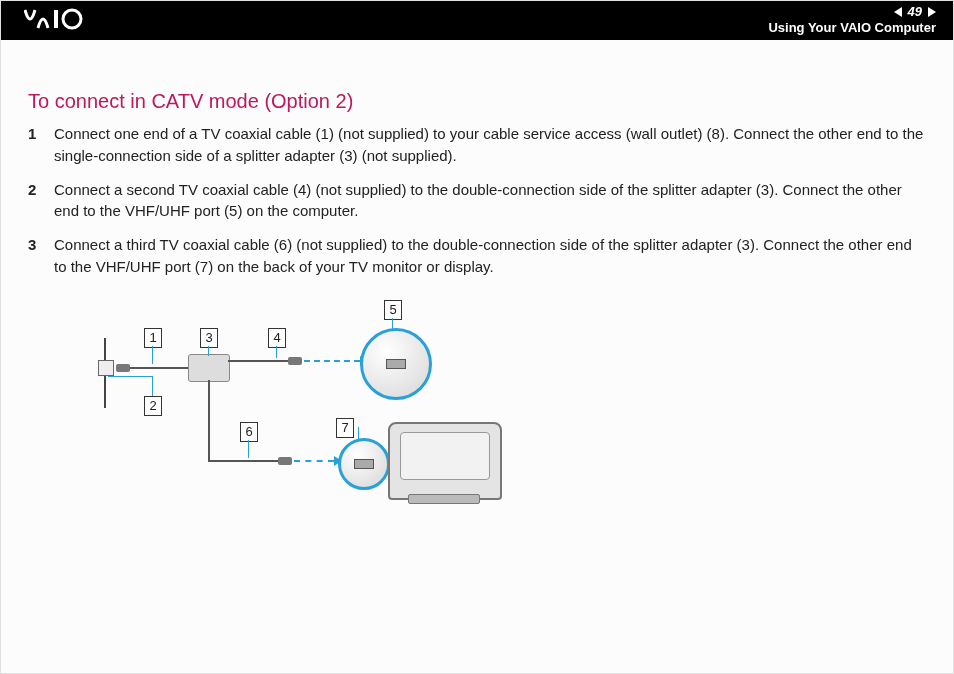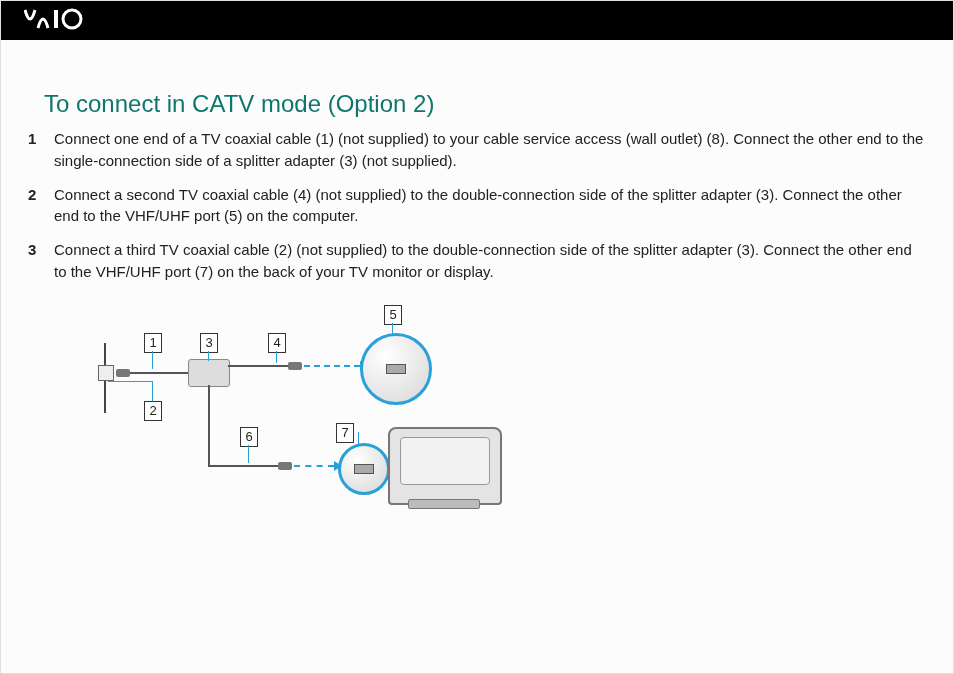--- a/index.html
+++ b/index.html
@@ -50,24 +50,24 @@
     border-bottom: 5px solid transparent;
   }
   .tri-left { border-right: 8px solid #fff; }
   .tri-right { border-left: 8px solid #fff; }
   .header-title { font-weight: bold; font-size: 13px; }
 
   .content {
     padding: 26px 28px 0 28px;
   }
   h2.section-title {
-    color: #0f766e;
+    color: #be185d;
     font-weight: normal;
-    font-size: 24px;
-    margin: 24px 0 10px 16px;
+    font-size: 20px;
+    margin: 24px 0 10px 0;
   }
   ol.steps {
     margin: 0;
     padding-left: 0;
     list-style: none;
     counter-reset: step;
   }
   ol.steps > li {
     counter-increment: step;
     position: relative;
@@ -207,29 +207,37 @@
 
 <div class="header-bar">
   <div class="logo">
     <svg width="96" height="22" viewBox="0 0 96 22" aria-hidden="true">
       <path d="M1 2 Q6 20 11 2" stroke="#fff" stroke-width="3" fill="none"></path>
       <path d="M14 20 Q19 2 24 20" stroke="#fff" stroke-width="3" fill="none"></path>
       <rect x="30" y="2" width="4" height="18" fill="#fff"></rect>
       <circle cx="48" cy="11" r="9" stroke="#fff" stroke-width="3" fill="none"></circle>
     </svg>
   </div>
+  <div class="header-right">
+    <div class="header-nav">
+      <span class="tri tri-left"></span>
+      <span>49</span>
+      <span class="tri tri-right"></span>
+    </div>
+    <div class="header-title">Using Your VAIO Computer</div>
+  </div>
 </div>
 
 <div class="content">
   <h2 class="section-title">To connect in CATV mode (Option 2)</h2>
 
   <ol class="steps">
     <li>Connect one end of a TV coaxial cable (1) (not supplied) to your cable service access (wall outlet) (8). Connect the other end to the single-connection side of a splitter adapter (3) (not supplied).</li>
     <li>Connect a second TV coaxial cable (4) (not supplied) to the double-connection side of the splitter adapter (3). Connect the other end to the VHF/UHF port (5) on the computer.</li>
-    <li>Connect a third TV coaxial cable (2) (not supplied) to the double-connection side of the splitter adapter (3). Connect the other end to the VHF/UHF port (7) on the back of your TV monitor or display.</li>
+    <li>Connect a third TV coaxial cable (6) (not supplied) to the double-connection side of the splitter adapter (3). Connect the other end to the VHF/UHF port (7) on the back of your TV monitor or display.</li>
   </ol>
 
   <div class="diagram">
 
     <div class="wall"></div>
     <div class="outlet"></div>
 
     <div class="plug" style="left:28px; top:68px;"></div>
     <div class="cable" style="left:42px; top:71px; width:58px;"></div>
 

